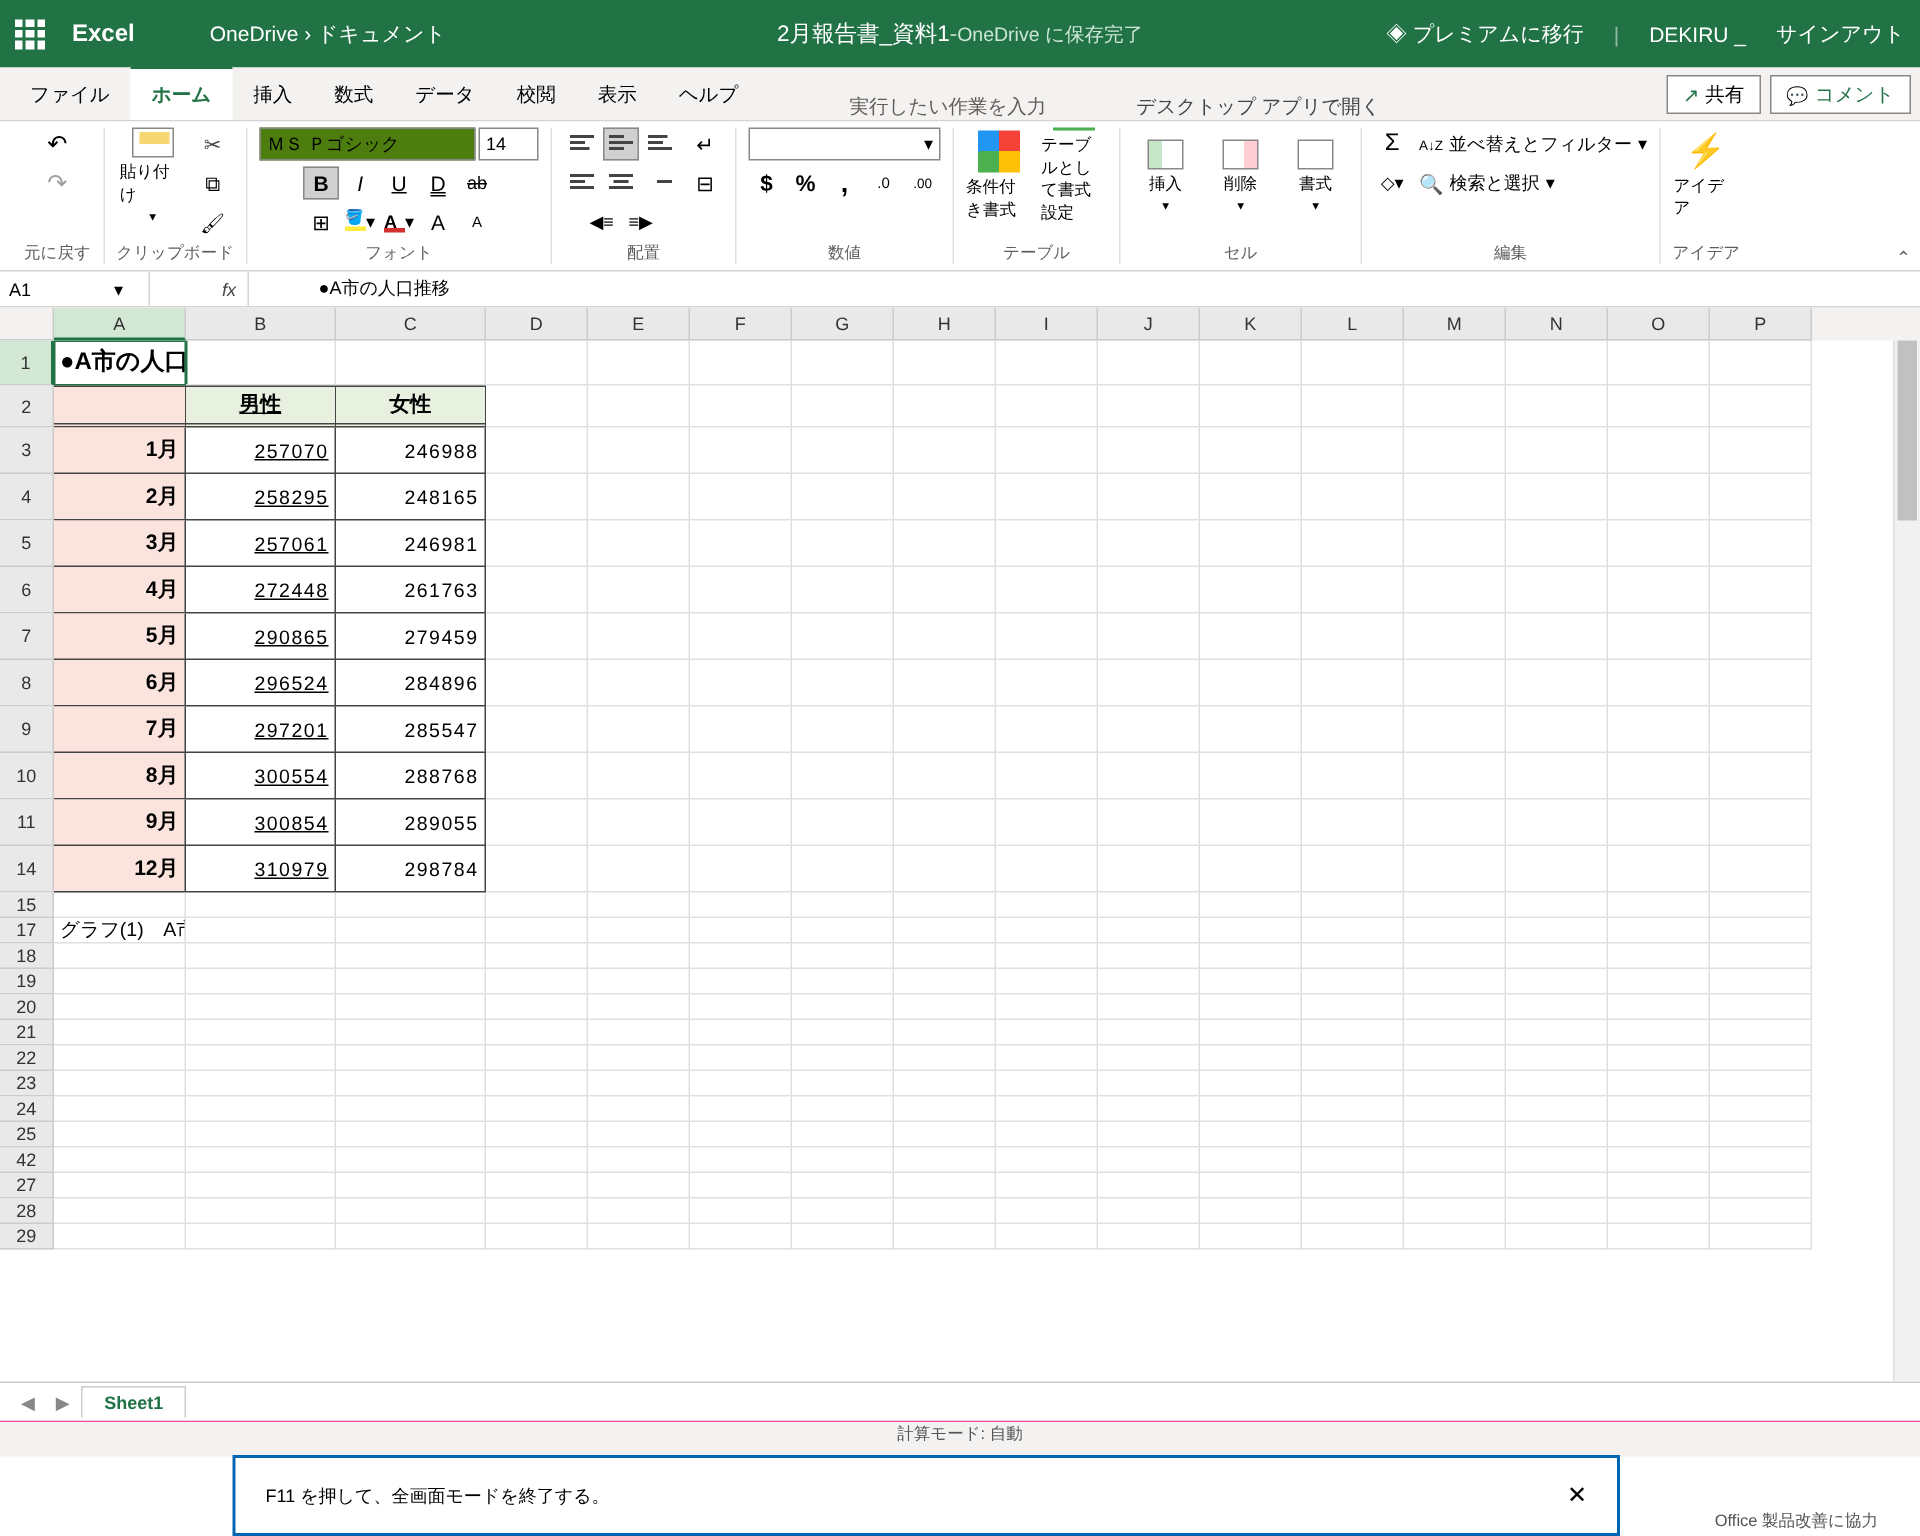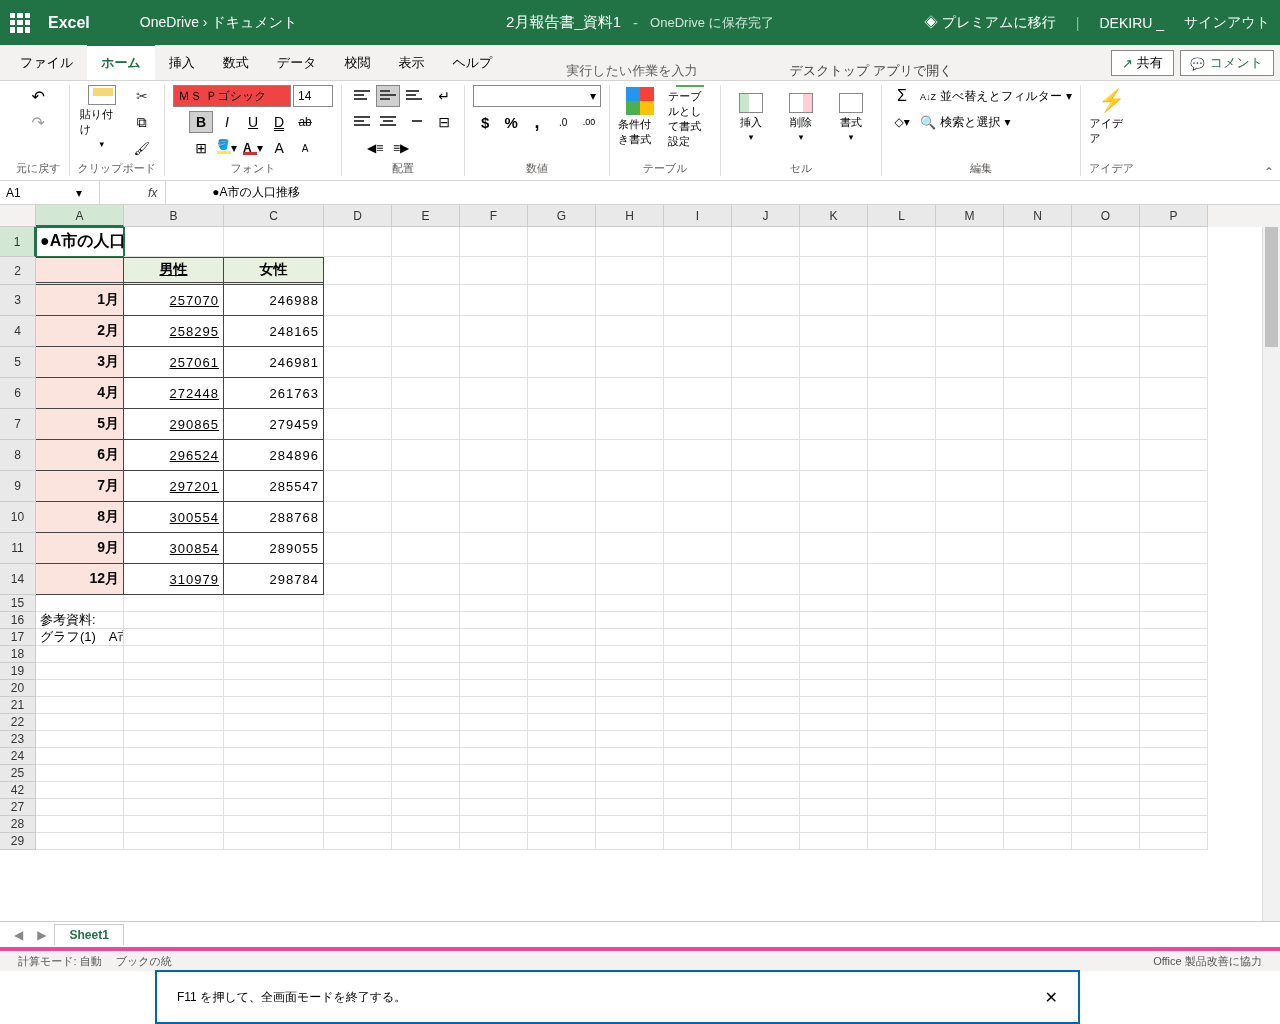--- a/index.html
+++ b/index.html
@@ -3,44 +3,44 @@
 <meta charset="utf-8">
 <style>
 * { margin: 0; padding: 0; box-sizing: border-box; font-family: "Segoe UI", "Meiryo", sans-serif; }
 body { width: 1280px; height: 1024px; overflow: hidden; background: #fff; font-size: 12px; }
 
 .titlebar { height: 45px; background: #217346; color: #fff; display: flex; align-items: center; padding: 0 10px; justify-content: space-between; }
 .waffle { width: 20px; height: 20px; display: grid; grid-template-columns: repeat(3,1fr); gap: 2px; margin-right: 18px; cursor: pointer; }
 .waffle span { background: #fff; }
 .title-app { font-size: 16px; font-weight: 600; margin-right: 20px; }
 .breadcrumb { font-size: 14px; margin-left: 30px; }
-.title-center { position: absolute; left: 50%; transform: translateX(-50%); font-size: 15px; display: flex; align-items: center; gap: 12px; }
+.title-center { position: absolute; left: 50%; transform: translateX(-50%); font-size: 15px; display: flex; align-items: center; gap: 0; }
 .title-center .saved { font-size: 13px; color: #cde6d9; }
 .title-right { margin-left: auto; display: flex; align-items: center; gap: 20px; font-size: 14px; }
 .title-right .sep { opacity: .5; }
 
 .tabs { height: 36px; background: #f3f2f1; display: flex; align-items: flex-end; border-bottom: 1px solid #d4d4d4; padding: 0 6px; position: relative; }
 .tab { padding: 8px 14px; font-size: 13px; cursor: pointer; }
 .tab.active { background: #fff; border-top: 2px solid #217346; color: #217346; font-weight: 600; }
 .tabs-right { margin-left: auto; display: flex; gap: 6px; padding-bottom: 4px; }
 .btn-share, .btn-comment { border: 1px solid #8a8886; padding: 3px 10px; font-size: 13px; background: #fff; cursor: pointer; display: flex; align-items: center; gap: 4px; }
 .btn-comment { color: #217346; }
 .search-box { margin-left: 60px; font-size: 13px; color: #605e5c; }
-.desktop-link { margin-left: 92px; font-size: 13px; color: #444; }
+.desktop-link { margin-left: 60px; font-size: 13px; color: #444; }
 
 .ribbon { height: 100px; background: #fff; border-bottom: 1px solid #d4d4d4; display: flex; padding: 4px 8px; font-size: 12px; }
 .ribbon-group { border-right: 1px solid #e1dfdd; padding: 0 8px; display: flex; flex-direction: column; align-items: center; justify-content: space-between; }
 .ribbon-group .label { color: #605e5c; font-size: 11px; padding-top: 2px; }
 .rg-body { display: flex; align-items: flex-start; gap: 6px; height: 72px; }
 .rb-col { display: flex; flex-direction: column; gap: 4px; align-items: center; }
 .rb-btn { width: 24px; height: 22px; display: flex; align-items: center; justify-content: center; cursor: pointer; border: 1px solid transparent; }
 .rb-btn.active { background: #d0d0d0; border-color: #888; }
 .big-btn { width: 44px; height: 64px; display: flex; flex-direction: column; align-items: center; justify-content: center; cursor: pointer; font-size: 11px; gap: 2px; }
 .big-btn .ico { width: 28px; height: 28px; }
-.font-select { width: 118px; height: 22px; border: 1px solid #8a8886; font-size: 12px; padding: 0 4px; background: #ef4444; }
+.font-select { width: 144px; height: 22px; border: 1px solid #8a8886; font-size: 12px; padding: 0 4px; background: #4d7c0f; }
 .size-select { width: 40px; height: 22px; border: 1px solid #8a8886; font-size: 12px; padding: 0 4px; background: #fff; }
 .num-select { width: 128px; height: 22px; border: 1px solid #8a8886; background: #fff; }
 .row-btns { display: flex; gap: 2px; }
 
 .ico-undo::before { content: "↶"; font-size: 16px; }
 .ico-redo::before { content: "↷"; font-size: 16px; color: #a19f9d; }
 .ico-paste { width: 28px; height: 32px; background: linear-gradient(#f7d774,#f7d774) 4px 2px/20px 8px no-repeat, linear-gradient(#fff,#fff) 6px 6px/16px 22px no-repeat; border: 1px solid #888; }
 .ico-cut::before { content: "✂"; font-size: 14px; color: #444; }
 .ico-copy::before { content: "⧉"; font-size: 14px; }
 .ico-fmt::before { content: "🖌"; font-size: 13px; }
@@ -114,21 +114,21 @@
 .vscroll { position: absolute; right: 0; top: 22px; bottom: 0; width: 18px; background: #f1f1f1; border-left: 1px solid #ddd; }
 .vscroll .thumb { position: absolute; top: 0; left: 2px; right: 2px; height: 120px; background: #c1c1c1; }
 
 .sheet-tabs { height: 26px; background: #fff; border-top: 1px solid #ccc; display: flex; align-items: center; padding-left: 8px; gap: 2px; position: relative; }
 .st-nav { padding: 0 6px; color: #888; cursor: pointer; }
 .st-tab { padding: 3px 14px; border: 1px solid #ccc; border-bottom: none; background: #fff; font-size: 12px; font-weight: bold; color: #217346; cursor: pointer; }
 
 .notif { position: absolute; left: 155px; right: 200px; bottom: 0; height: 54px; border: 2px solid #0066b4; background: #fff; display: flex; align-items: center; padding: 0 20px; z-index: 10; }
 .notif .close { margin-left: auto; cursor: pointer; font-size: 16px; }
 
-.statusbar { height: 24px; background: #f3f2f1; border-top: 4px solid #ec4899; display: flex; align-items: center; padding: 0 18px; font-size: 11px; color: #555; gap: 14px; }
+.statusbar { height: 24px; background: #f3f2f1; border-top: 1px solid #ec4899; display: flex; align-items: center; padding: 0 28px; font-size: 11px; color: #555; gap: 14px; flex-direction: column; }
 .statusbar .right { margin-left: auto; }
 .collapse { position: absolute; right: 6px; bottom: 2px; cursor: pointer; color: #666; }
 .ribbon-wrap { position: relative; }
 </style>
 </head>
 <body>
 
 <div class="titlebar">
   <div class="waffle">
       <span></span>
@@ -637,39 +637,20 @@
         <div class="cell w-i"></div>
         <div class="cell w-j"></div>
         <div class="cell w-k"></div>
         <div class="cell w-l"></div>
         <div class="cell w-m"></div>
         <div class="cell w-n"></div>
         <div class="cell w-o"></div>
         <div class="cell w-p"></div>
       </div>
       <div class="row ">
-        <div class="rh">16</div>
-        <div class="cell w-a">参考資料:</div>
-        <div class="cell w-b"></div>
-        <div class="cell w-c"></div>
-        <div class="cell w-d"></div>
-        <div class="cell w-e"></div>
-        <div class="cell w-f"></div>
-        <div class="cell w-g"></div>
-        <div class="cell w-h"></div>
-        <div class="cell w-i"></div>
-        <div class="cell w-j"></div>
-        <div class="cell w-k"></div>
-        <div class="cell w-l"></div>
-        <div class="cell w-m"></div>
-        <div class="cell w-n"></div>
-        <div class="cell w-o"></div>
-        <div class="cell w-p"></div>
-      </div>
-      <div class="row ">
         <div class="rh">17</div>
         <div class="cell w-a">グラフ(1)　A市の人口推移(2019年1-12月)</div>
         <div class="cell w-b"></div>
         <div class="cell w-c"></div>
         <div class="cell w-d"></div>
         <div class="cell w-e"></div>
         <div class="cell w-f"></div>
         <div class="cell w-g"></div>
         <div class="cell w-h"></div>
         <div class="cell w-i"></div>

